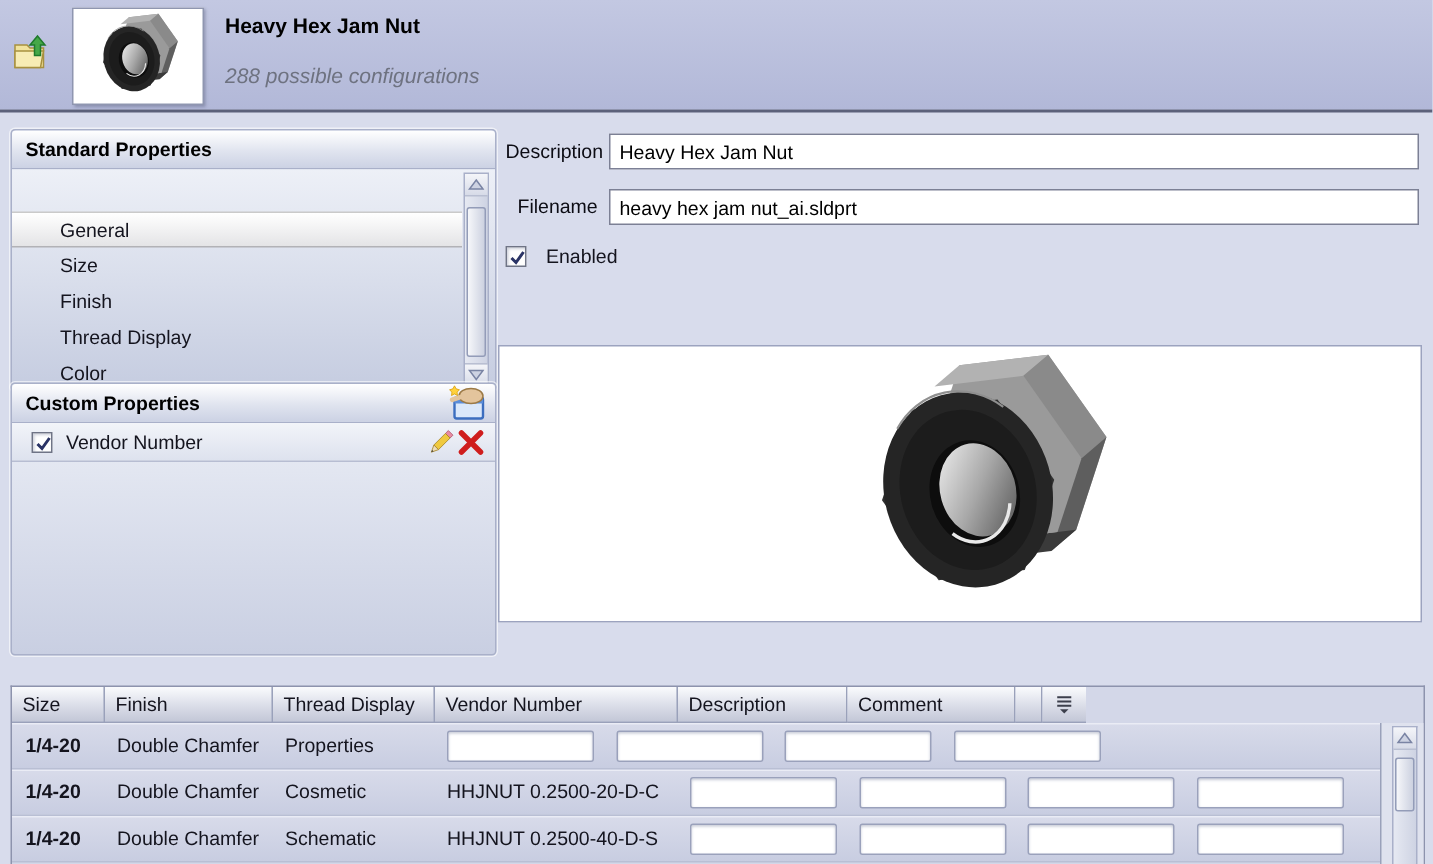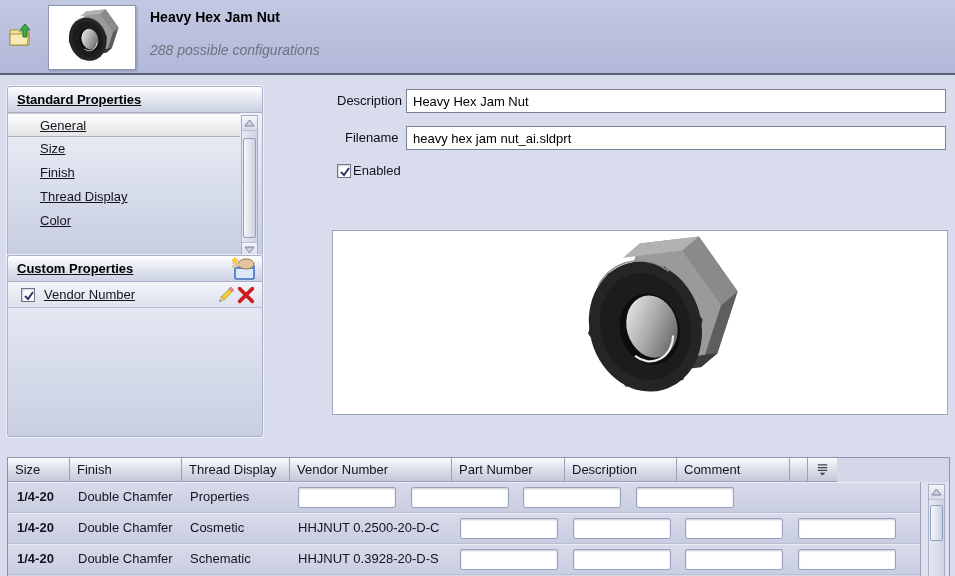--- a/index.html
+++ b/index.html
@@ -11,31 +11,31 @@
   .hdr { position:absolute; left:0; top:0; width:955px; height:75px;
          background:linear-gradient(#c3c8e2,#b2b8d8); border-bottom:2px solid #5c617a; }
   .folder-ic { position:absolute; left:8px; top:22px; width:27px; height:27px; }
   .thumbbox { position:absolute; left:48px; top:5px; width:88px; height:65px;
               background:#fff; border:1px solid #8f96b0; box-shadow:1px 1px 2px rgba(60,65,95,.35);
               display:flex; align-items:center; justify-content:center; }
   .part-title { position:absolute; left:150px; top:9px; font-size:14px; font-weight:bold; color:#000; }
   .part-sub { position:absolute; left:150px; top:42px; font-size:14px; font-style:italic; color:#6e7280; }
 
   
-  .panel { position:absolute; left:7px; width:256px; border:1px solid #a9b0c9; border-radius:3px;
-           box-shadow:0 0 0 1px rgba(255,255,255,.6); background:linear-gradient(#eef1f8,#c9cfe2);text-decoration:underline; }
+  .panel { position:absolute; left:7px; width:324px; border:1px solid #a9b0c9; border-radius:3px;
+           box-shadow:0 0 0 1px rgba(255,255,255,.6); background:linear-gradient(#eef1f8,#c9cfe2); }
   .panel-hd { height:26px; line-height:26px; background:linear-gradient(#ffffff,#e0e4ef 55%,#ccd2e4);
               border-bottom:1px solid #a9b0c9; border-radius:3px 3px 0 0;
               font-weight:bold; padding-left:9px; position:relative; color:#000; }
   .std-panel { top:86px; height:175px; }
   .list { position:relative; height:147px; background:linear-gradient(#edf0f7,#c5cce0); overflow:hidden; }
   .prop-list { list-style:none; margin-right:22px; }
   .prop-item { height:24px; line-height:24px; padding-left:32px; cursor:default; }
   .prop-item.selected { background:linear-gradient(#ffffff,#e4e4e6);
-                        border-top:1px solid #cacaca; border-bottom:1px solid #b2b2b6; height:24px; }
+                        border-top:1px solid #cacaca; border-bottom:1px solid #b2b2b6; height:24px;margin-top:28px; }
 
   
   .vscroll { position:absolute; right:4px; top:2px; bottom:2px; width:17px;
              border:1px solid #a9b0c9; background:linear-gradient(90deg,#e6e9f2,#ced3e3); }
   .sb-btn { position:absolute; left:0; width:15px; height:15px; display:flex;
             align-items:center; justify-content:center;
             background:linear-gradient(#f4f5f9,#d7dbe8); }
   .sb-btn.up { top:0; border-bottom:1px solid #b9bfd2; }
   .sb-btn.down { bottom:0; border-top:1px solid #b9bfd2; }
   .sb-thumb { position:absolute; left:1px; width:13px; border:1px solid #939cb8; border-radius:2px;
@@ -51,21 +51,21 @@
 
   
   .cb { display:inline-block; width:14px; height:14px; background:#fff; border:1px solid #6f7486;
         box-shadow:inset 1px 1px 2px #cdd0da; position:relative; }
   .cb svg { position:absolute; left:0px; top:0px; }
 
   
   .flabel { position:absolute; color:#0c0c14; }
   .ftext { position:absolute; height:24px; border:1px solid #7c8095; background:#fff;
            font-family:"Liberation Sans",sans-serif; font-size:13px; padding:0 6px; color:#000; }
-  .enbl { position:absolute; left:337px; top:163px; display:flex; align-items:center; gap:2px; }
+  .enbl { position:absolute; left:337px; top:163px; display:flex; align-items:center; gap:13px; }
   .preview { position:absolute; left:332px; top:230px; width:616px; height:185px;
              background:#fff; border:1px solid #9ca3bf; }
   .preview svg { position:absolute; left:222px; top:2px; }
 
   
   .table-area { position:absolute; left:7px; top:457px; width:943px; height:119px;
                 border:1px solid #8d93ad; border-bottom:none; background:#d3d7e8; }
   .thead { display:flex; height:24px; }
   .thcols { display:flex; }
   .th { background:linear-gradient(#fafbfd,#dadde8 55%,#c3c7d7); border-right:1px solid #9aa1ba;
@@ -242,21 +242,20 @@
     <div class="thcols">
   <div class="th">Size</div>
 
   <div class="th">Finish</div>
 
   <div class="th">Thread Display</div>
 
 
   <div class="th">Vendor Number</div>
 
-  <div class="th">Part Number</div>
 
   <div class="th">Description</div>
 
   <div class="th">Comment</div>
 </div>
     <div class="th th-spare"></div>
     <div class="th th-icon">
       <svg width="15" height="15" viewBox="0 0 16 16">
         <path d="M3 3h10M3 6h10M3 9h10" stroke="#3c3f4c" stroke-width="1.4"></path>
         <polygon points="5,11.5 11,11.5 8,14.5" fill="#3c3f4c"></polygon>
@@ -298,21 +297,21 @@
         </div>
     <div class="td c-comment c-in">
           <input class="cfg" style="">
         </div>
   </div>
 
   <div class="trow">
     <div class="td c-size">1/4-20</div>
     <div class="td c-finish">Double Chamfer</div>
     <div class="td c-thread">Schematic</div>
-    <div class="td c-config">HHJNUT 0.3928-20-D-S</div>
+    <div class="td c-config">HHJNUT 0.2500-40-D-S</div>
     <div class="td c-vendor c-in">
           <input class="cfg" style="">
         </div>
     <div class="td c-part c-in">
           <input class="cfg" style="">
         </div>
     <div class="td c-desc c-in">
           <input class="cfg" style="">
         </div>
     <div class="td c-comment c-in">

